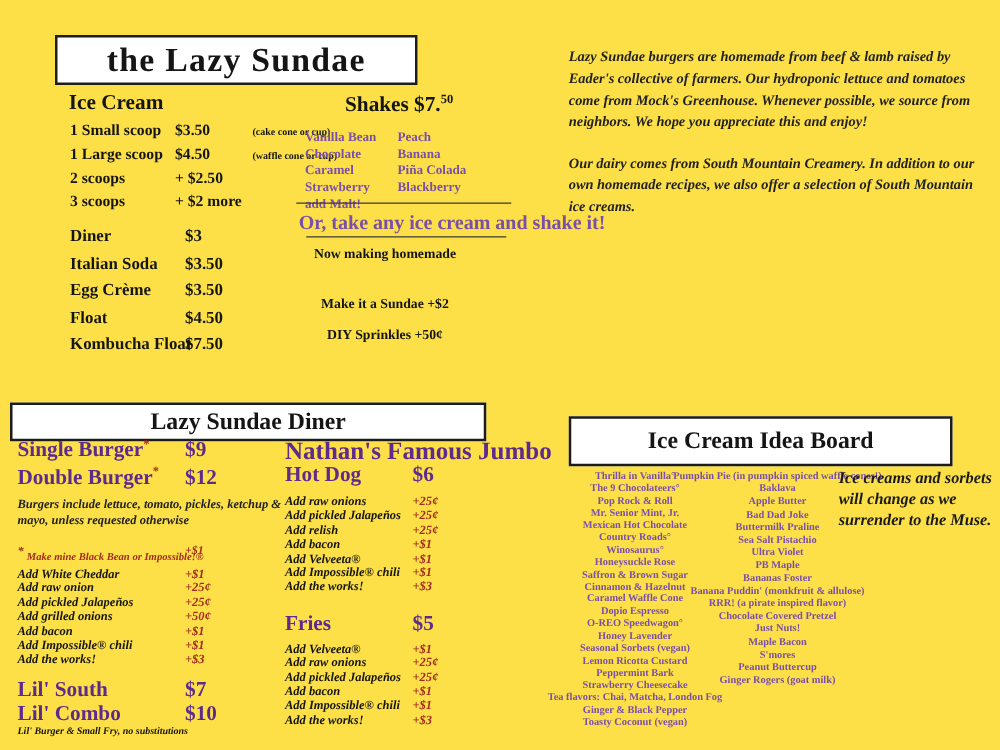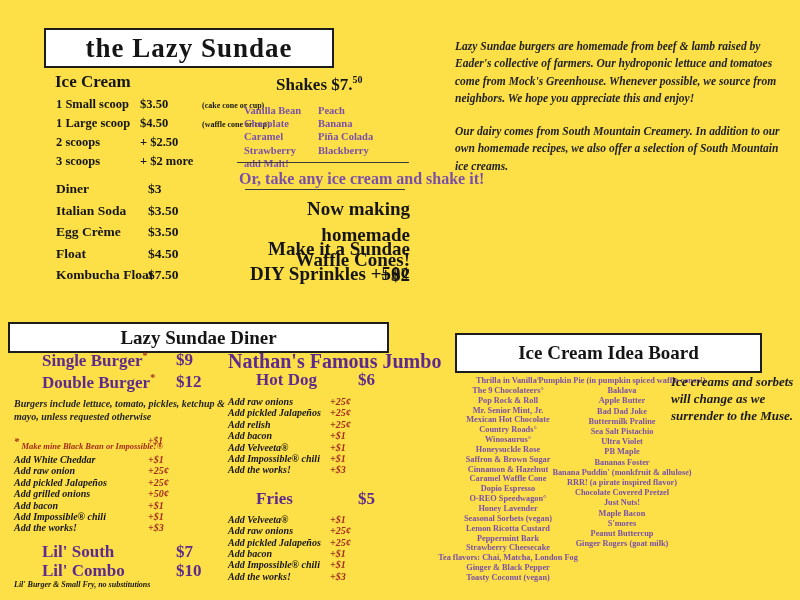--- a/index.html
+++ b/index.html
@@ -36,28 +36,28 @@
   
   .shakes-heading { left:276px; top:74px; }
   .shakes-heading sup { font-size:10px;margin-top:48px; }
   .flavcol { position:absolute; font-weight:bold; font-size:10.5px; line-height:13.2px; white-space:nowrap; }
   .flavcol1 { left:244px; top:104px; }
   .flavcol2 { left:318px; top:104px; }
   .rule { position:absolute; height:1px; background:#3a3a3a; }
   .rule1 { left:237px; top:162px; width:172px; }
   .rule2 { left:245px; top:189px; width:160px; }
   .shake-note { position:absolute; left:239px; top:170px; font-size:16px; font-weight:bold; white-space:nowrap; }
-  .centerblock { position:absolute; left:238px; width:172px; text-align:right; font-weight:bold; font-size:19px; line-height:1.35; }
+  .centerblock { position:absolute; left:222px; width:172px; text-align:center; font-weight:bold; font-size:11px; line-height:1.35; }
 
   
   .about { position:absolute; left:455px; top:38px; width:338px; font-size:11.5px; font-weight:bold; font-style:italic; line-height:1.5; color:#222; }
   .about .p2 { margin-top:16px; }
 
   
-  .bigrow { position:relative; height:22px; font-weight:bold; font-size:17px; white-space:nowrap;margin-left:28px; }
+  .bigrow { position:relative; height:22px; font-weight:bold; font-size:17px; white-space:nowrap; }
   .bigrow .pr { position:absolute; top:0; }
   .mark { color:#a32b20; font-size:10px; font-weight:bold; }
   .dleft  { position:absolute; left:14px; top:350px; width:215px; }
   .dnote { font-size:10px; font-weight:bold; font-style:italic; line-height:1.3; color:#222; }
   .swaprow { position:relative; margin-top:13px; height:14px; font-size:9.5px; font-style:italic; font-weight:bold; white-space:nowrap; }
   .swaprow .pr { position:absolute; left:134px; top:0; }
   .addons .row { position:relative; height:11.4px; font-size:10px; font-style:italic; font-weight:bold; white-space:nowrap; }
   .lil .bigrow { height:19px; }
   .dleft .bigrow .pr, .dleft .addons .pr, .lil .pr { left:134px; }
   .lilnote { font-size:8px; font-weight:bold; font-style:italic; }
@@ -156,21 +156,20 @@
       <div>Piña Colada</div>
       <div>Blackberry</div>
     </div>
 
   <div class="rule rule1"></div>
   <div class="shake-note plight">Or, take any ice cream and shake it!</div>
   <div class="rule rule2"></div>
 
   <div class="centerblock" style="top:196px;">
     <div>Now making homemade</div>
-    <div>Waffle Cones!</div>
   </div>
   <div class="centerblock" style="top:236px;">Make it a Sundae +$2</div>
   <div class="centerblock" style="top:261px;">DIY Sprinkles +50¢</div>
 
   <div class="about">
     <div class="p1">Lazy Sundae burgers are homemade from beef &amp; lamb raised by Eader's collective of farmers. Our hydroponic lettuce and tomatoes come from Mock's Greenhouse. Whenever possible, we source from neighbors. We hope you appreciate this and enjoy!</div>
     <div class="p2">Our dairy comes from South Mountain Creamery.  In addition to our own homemade recipes, we also offer a selection of South Mountain ice creams.</div>
   </div>
 
   <div class="titlebox diner-titlebox">

